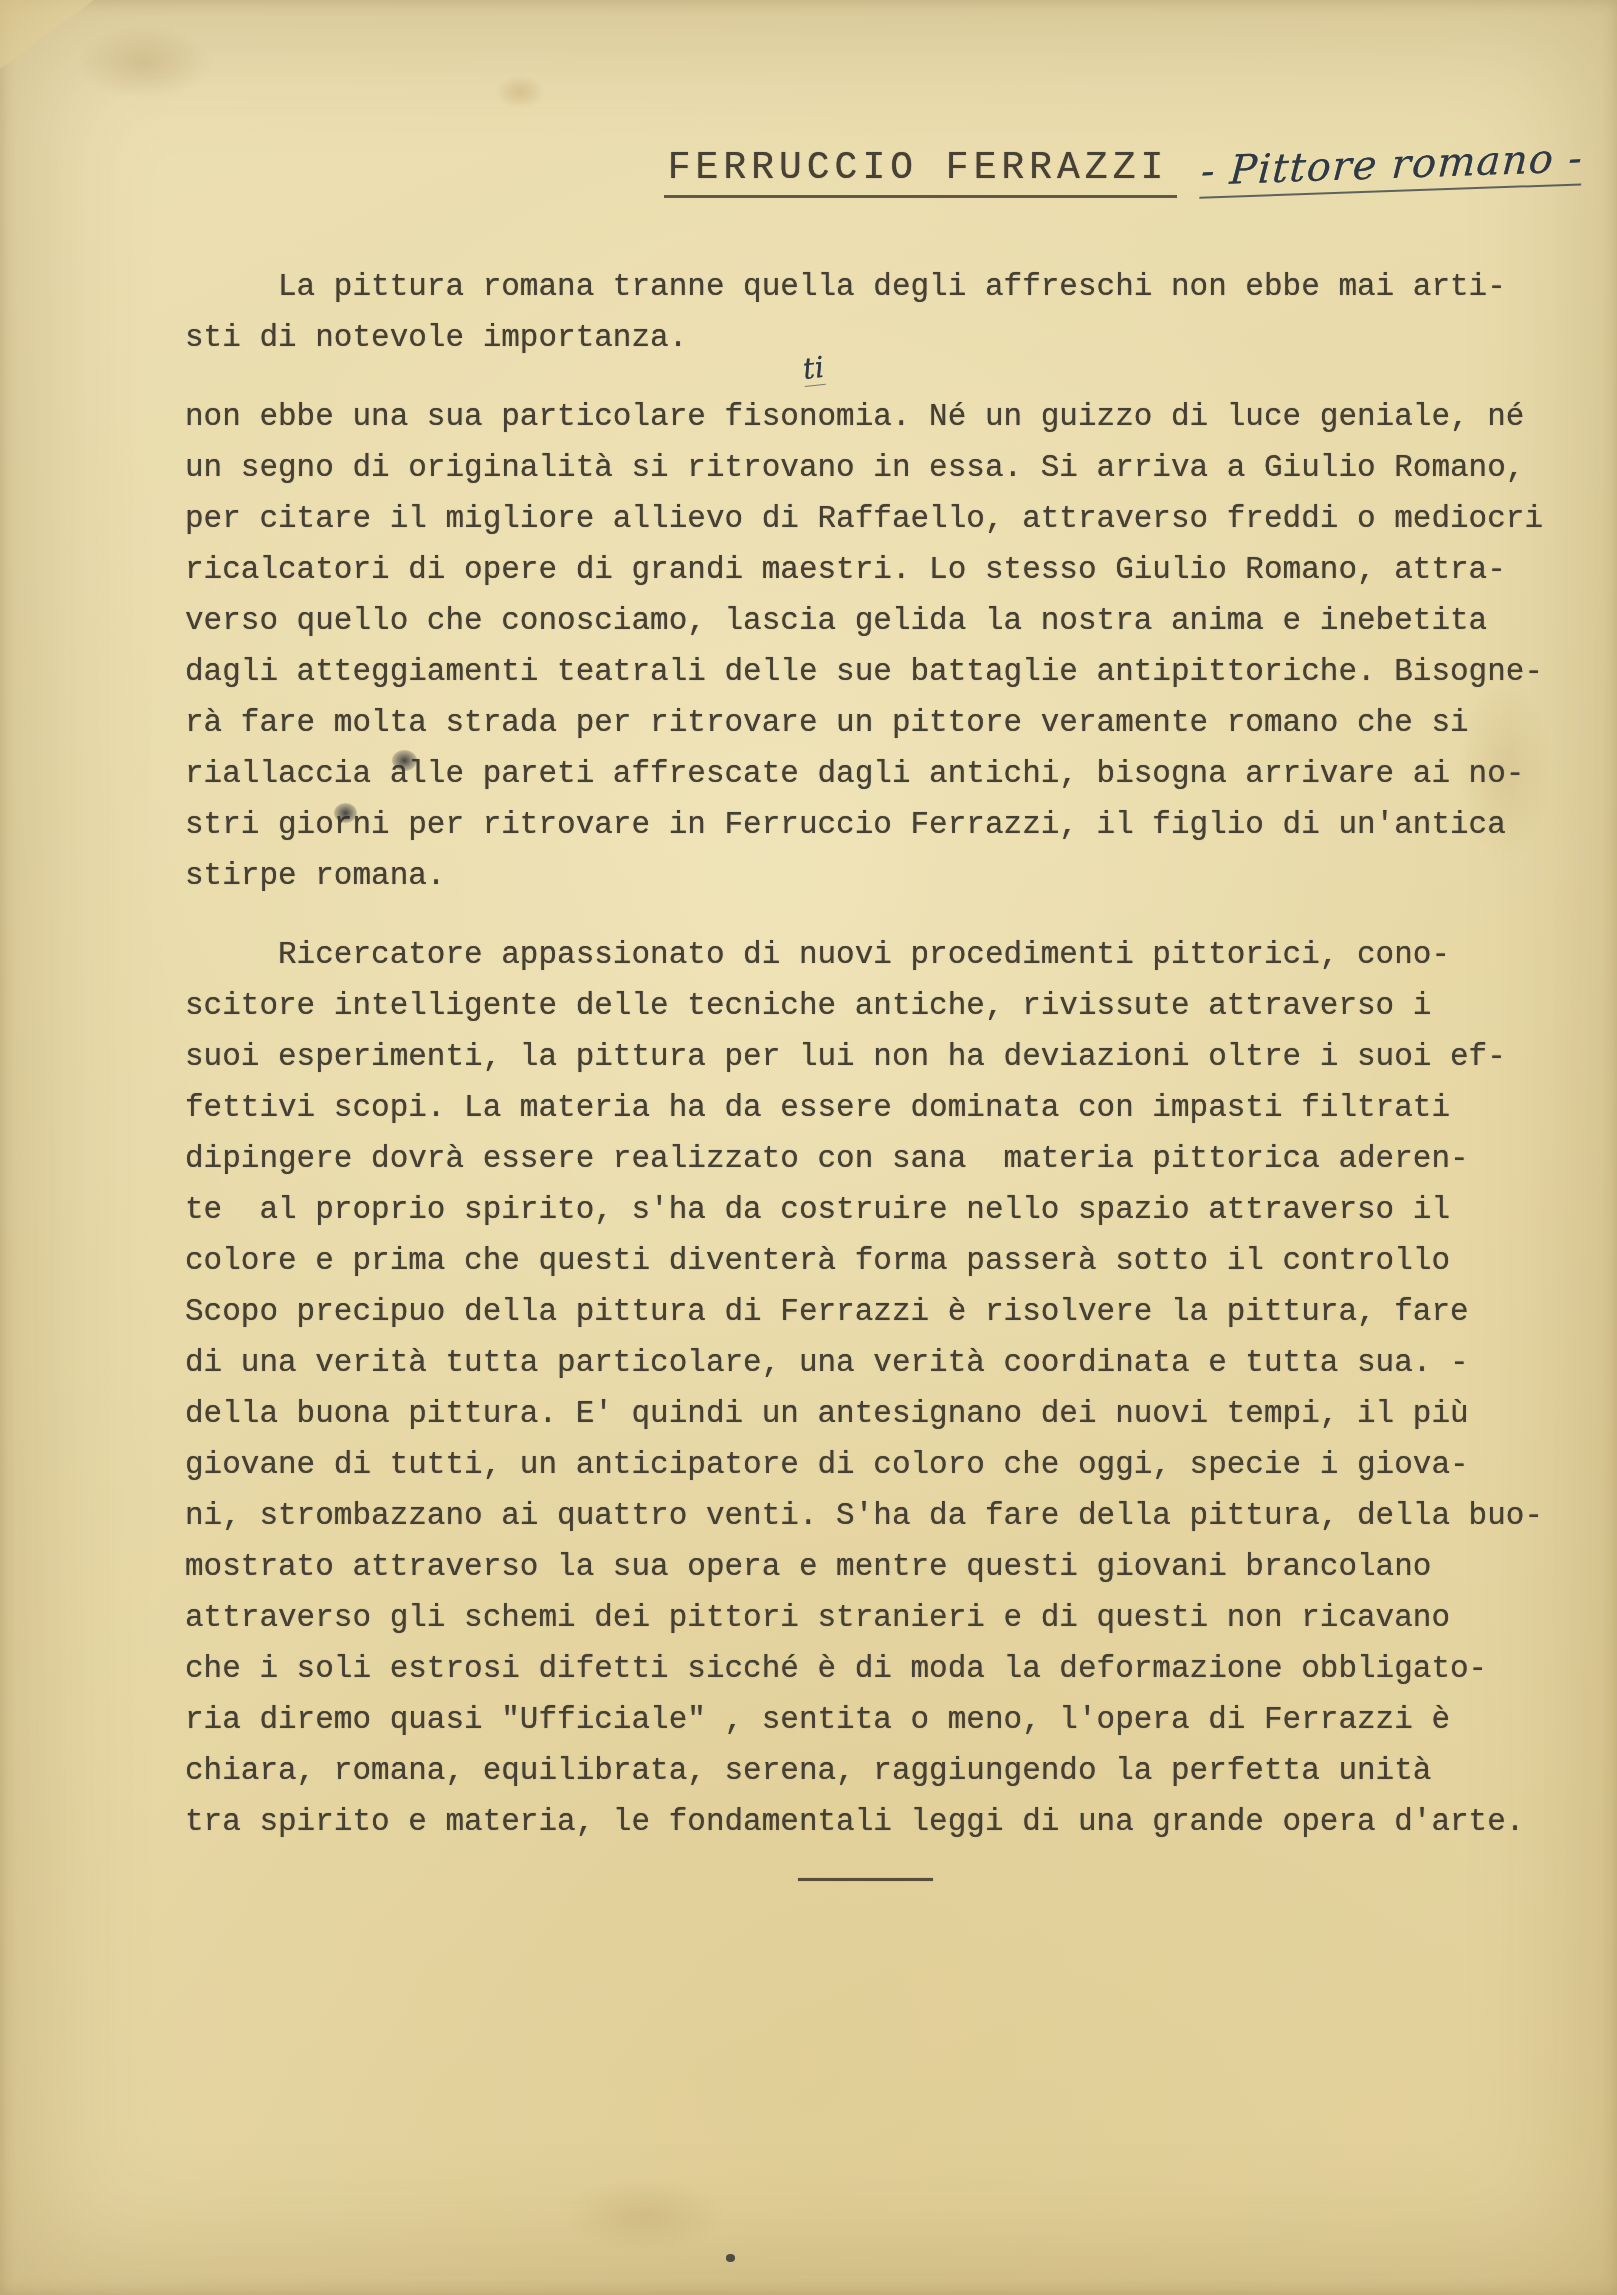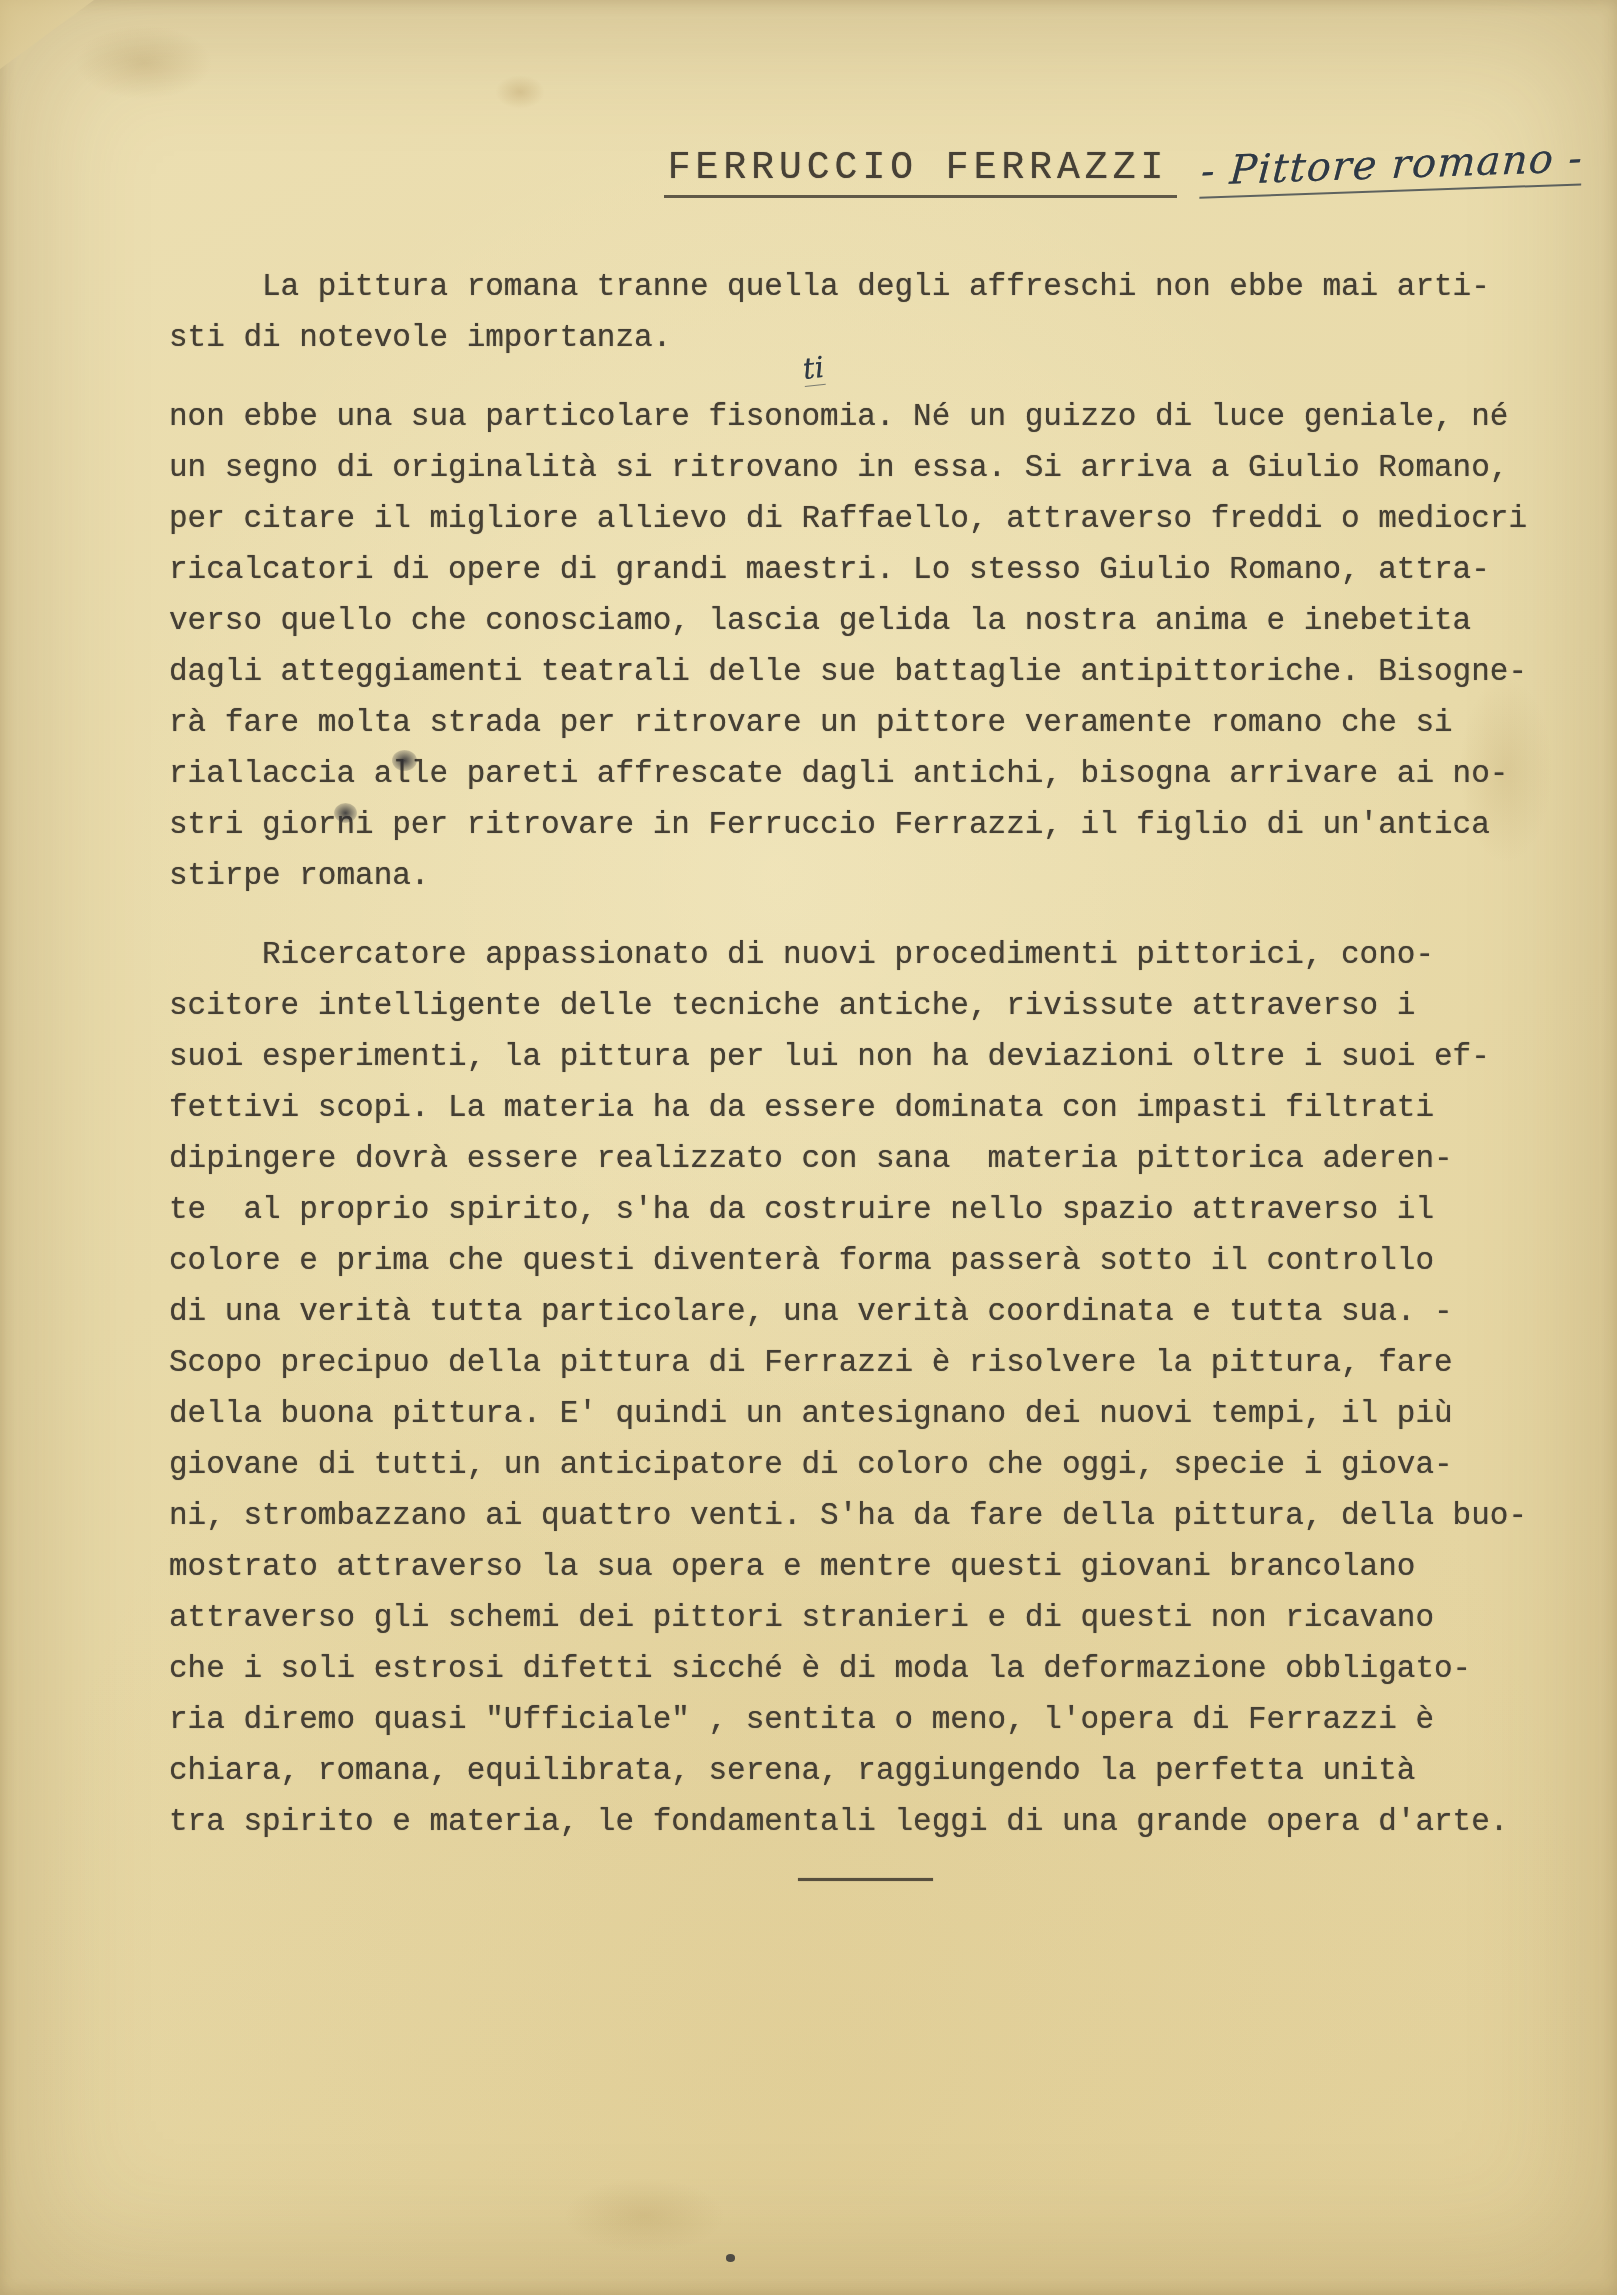--- a/index.html
+++ b/index.html
@@ -74,21 +74,21 @@
     font-size: 40px;
     letter-spacing: 1.3px;
     color: #2f3a46;
     transform: rotate(-2deg) skewX(-6deg);
     border-bottom: 2.5px solid rgba(47,58,70,0.75);
     padding-bottom: 2.5px;
     text-shadow: 0 0 0.6px rgba(47,58,70,0.7);
   }
 
   
-  .para { margin: 0; }
+  .para { margin: 16px; }
   .para + .para { margin-top: 28px; }
   .tline {
     white-space: pre;
     font-size: 31px;
     line-height: 51px;
     text-shadow: 0 0 0.9px rgba(62,56,46,0.75);
   }
 
   
   .hw-note {
@@ -166,22 +166,22 @@
     </div>
 
     <div class="para">
       <div class="tline">     Ricercatore appassionato di nuovi procedimenti pittorici, cono-</div>
       <div class="tline">scitore intelligente delle tecniche antiche, rivissute attraverso i</div>
       <div class="tline">suoi esperimenti, la pittura per lui non ha deviazioni oltre i suoi ef-</div>
       <div class="tline">fettivi scopi. La materia ha da essere dominata con impasti filtrati</div>
       <div class="tline">dipingere dovrà essere realizzato con sana  materia pittorica aderen-</div>
       <div class="tline">te  al proprio spirito, s'ha da costruire nello spazio attraverso il</div>
       <div class="tline">colore e prima che questi diventerà forma passerà sotto il controllo</div>
+      <div class="tline">Scopo precipuo della pittura di Ferrazzi è risolvere la pittura, fare</div>
       <div class="tline">di una verità tutta particolare, una verità coordinata e tutta sua. -</div>
-      <div class="tline">Scopo precipuo della pittura di Ferrazzi è risolvere la pittura, fare</div>
       <div class="tline">della buona pittura. E' quindi un antesignano dei nuovi tempi, il più</div>
       <div class="tline">giovane di tutti, un anticipatore di coloro che oggi, specie i giova-</div>
       <div class="tline">ni, strombazzano ai quattro venti. S'ha da fare della pittura, della buo-</div>
       <div class="tline">mostrato attraverso la sua opera e mentre questi giovani brancolano</div>
       <div class="tline">attraverso gli schemi dei pittori stranieri e di questi non ricavano</div>
       <div class="tline">che i soli estrosi difetti sicché è di moda la deformazione obbligato-</div>
       <div class="tline">ria diremo quasi "Ufficiale" , sentita o meno, l'opera di Ferrazzi è</div>
       <div class="tline">chiara, romana, equilibrata, serena, raggiungendo la perfetta unità</div>
       <div class="tline">tra spirito e materia, le fondamentali leggi di una grande opera d'arte.</div>
     </div>

